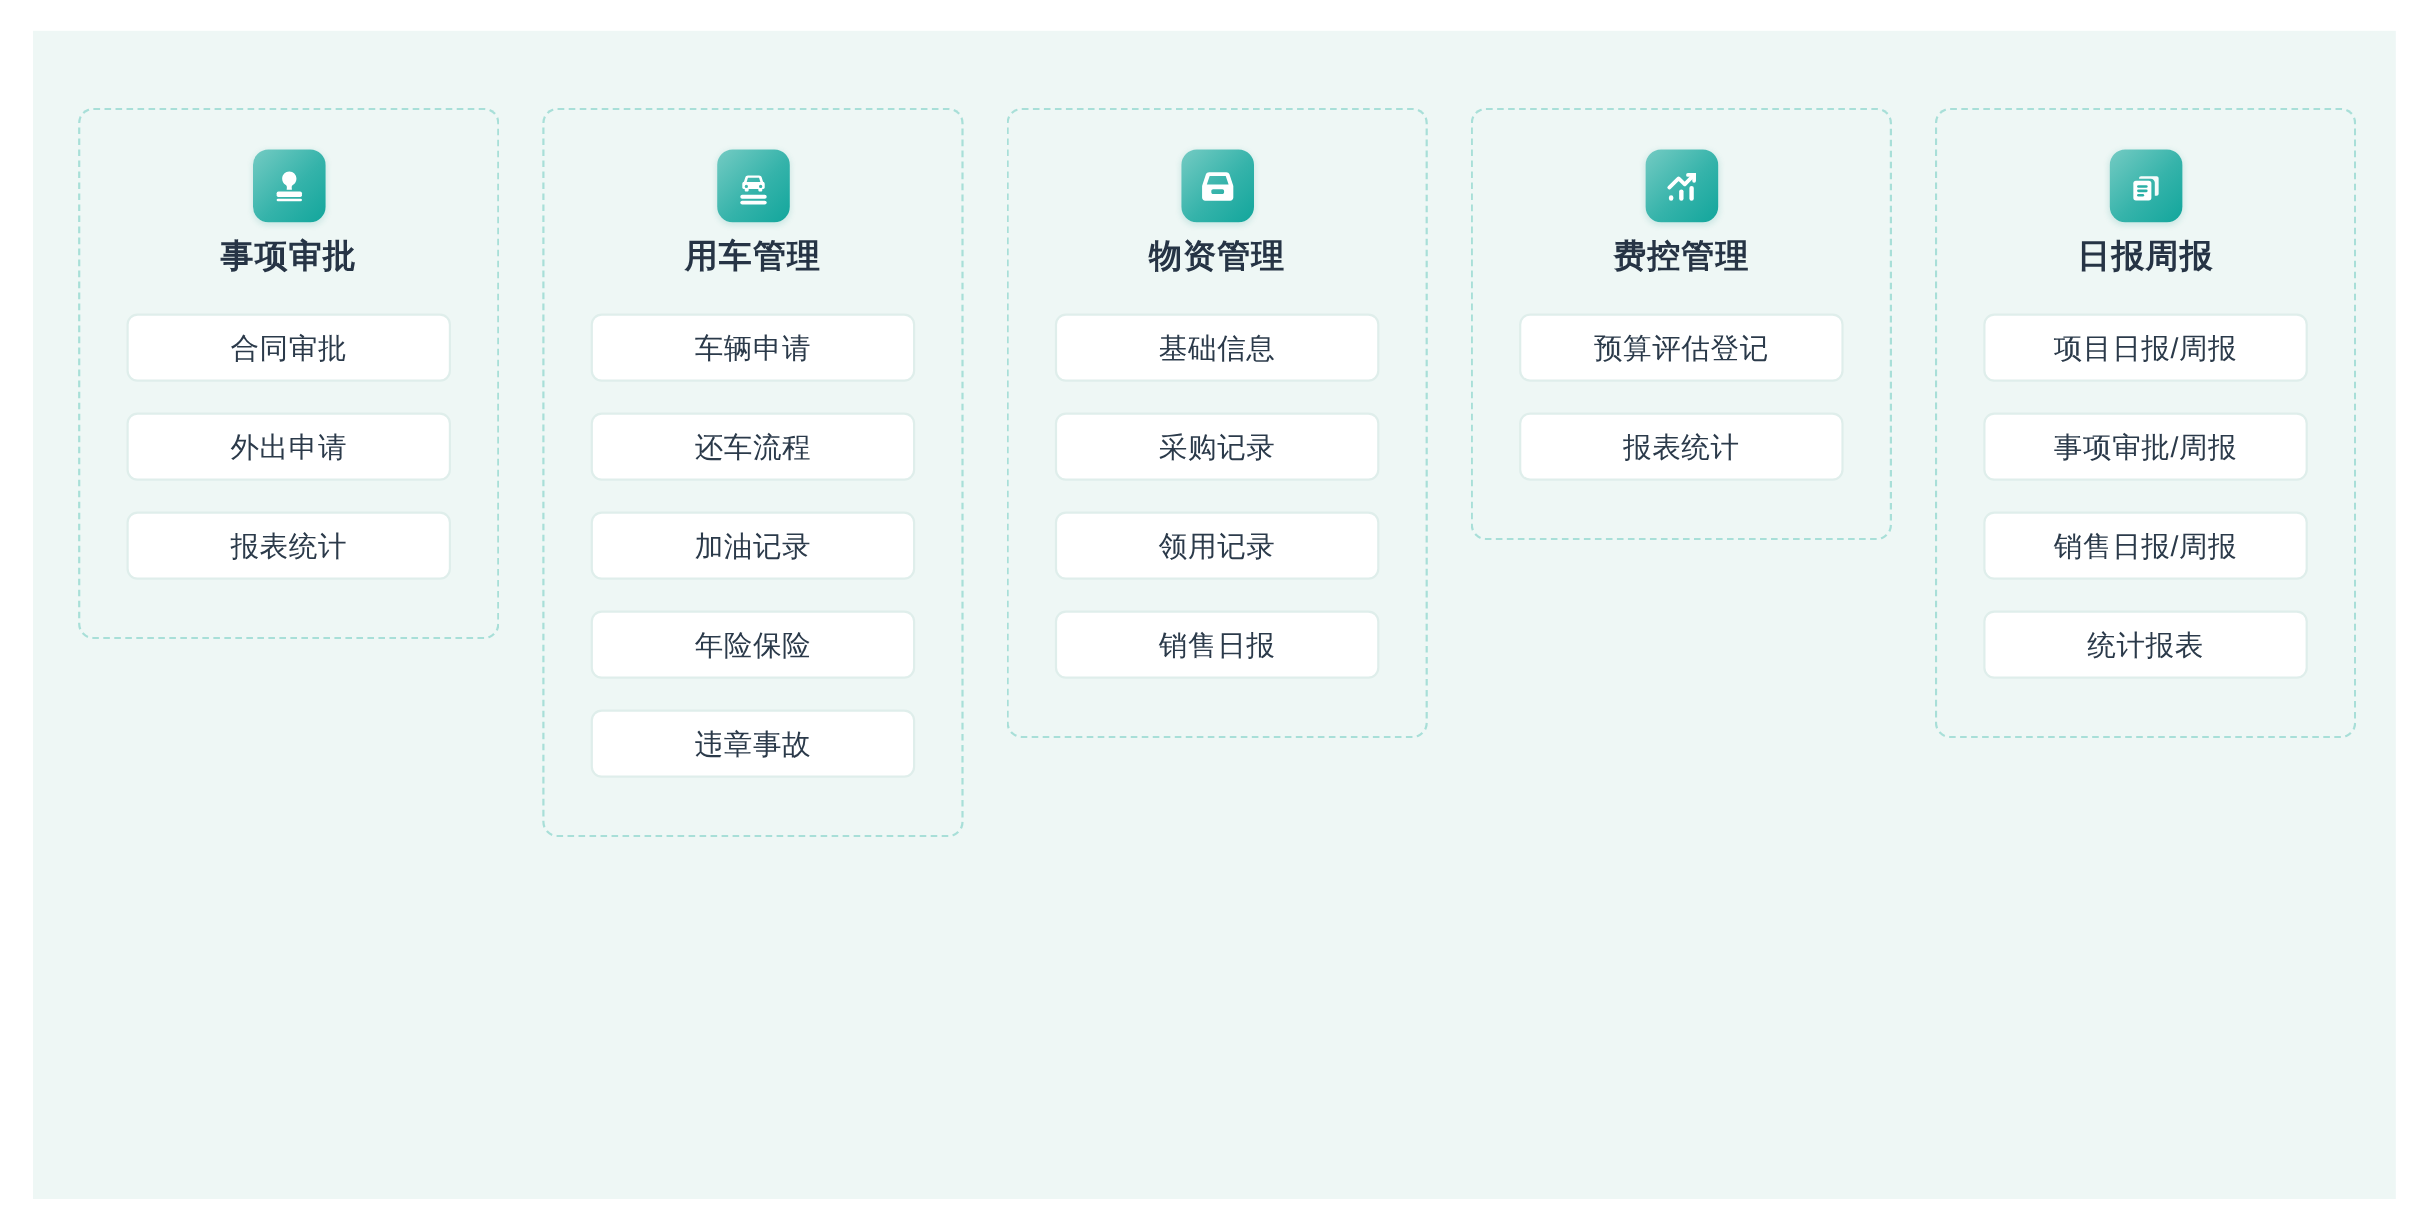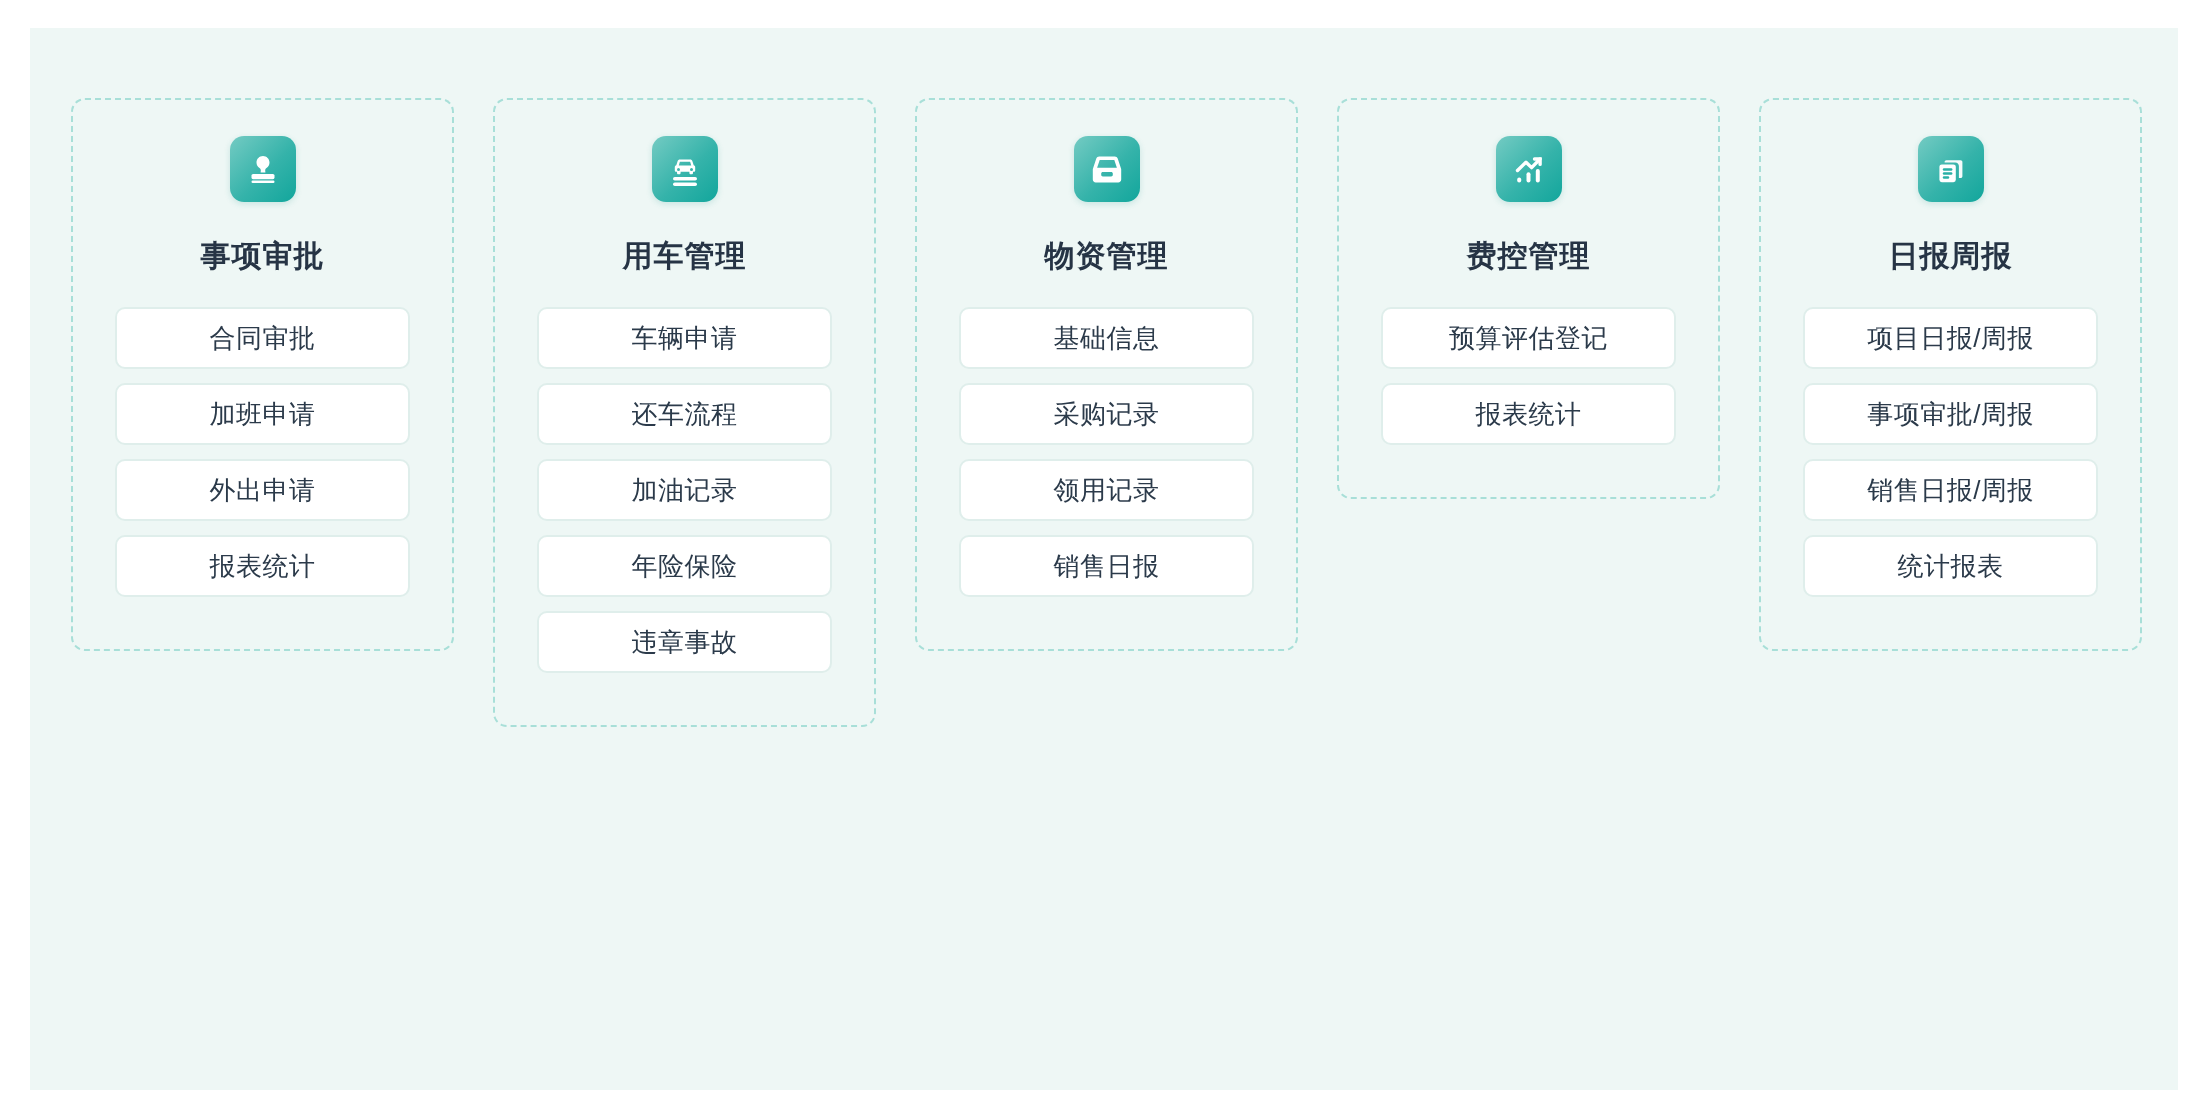--- a/index.html
+++ b/index.html
@@ -56,34 +56,34 @@
     border-radius: 14px;
     background: linear-gradient(135deg, #74cbc3 0%, #35b3aa 55%, #12a69c 100%);
     display: flex;
     align-items: center;
     justify-content: center;
     box-shadow: 0 2px 6px rgba(30,150,140,0.18);
   }
   .col-icon svg { display: block; }
 
   .col-title {
-    margin-top: 39px;
+    margin-top: 17px;
     font-size: 30px;
     font-weight: bold;
     color: #263445;
     letter-spacing: 1px;
     line-height: 1;
   }
 
   .item-list {
     margin-top: 36px;
     width: 100%;
     display: flex;
     flex-direction: column;
-    gap: 14px;
+    gap: 28px;
   }
 
   .item {
     height: 62px;
     background: #ffffff;
     border: 2px solid #dfeeeb;
     border-radius: 10px;
     display: flex;
     align-items: center;
     justify-content: center;
@@ -103,21 +103,20 @@
         <div class="col-icon">
           <svg width="40" height="40" viewBox="0 0 40 40">
             <path fill="#ffffff" d="M20 7c-3.6 0-6.5 2.9-6.5 6.5 0 2.3 1.2 4.3 3 5.5 1 .7 1.4 1.6 1.3 2.6l-.2 1.9h4.8l-.2-1.9c-.1-1 .3-1.9 1.3-2.6 1.8-1.2 3-3.2 3-5.5C26.5 9.9 23.6 7 20 7z"></path>
             <rect x="8.5" y="25" width="23" height="5.2" rx="1.6" fill="#ffffff"></rect>
             <rect x="8.5" y="31.6" width="23" height="2.4" rx="1.2" fill="#ffffff"></rect>
           </svg>
         </div>
         <div class="col-title">事项审批</div>
         <div class="item-list">
           <div class="item">合同审批</div>
-          <div class="item">加班申请</div>
           <div class="item">外出申请</div>
           <div class="item">报表统计</div>
         </div>
       </div>
       <div class="column">
         <div class="col-icon">
           <svg width="40" height="40" viewBox="0 0 40 40">
             <path fill="#ffffff" d="M12.6 12.2c.3-1 1.2-1.7 2.3-1.7h10.2c1.1 0 2 .7 2.3 1.7l1.3 4.1c.9.2 1.5 1 1.5 1.9v3.3c0 .7-.6 1.3-1.3 1.3h-.9v1.1c0 .7-.6 1.3-1.3 1.3h-1c-.7 0-1.3-.6-1.3-1.3v-1.1H15.6v1.1c0 .7-.6 1.3-1.3 1.3h-1c-.7 0-1.3-.6-1.3-1.3v-1.1h-.9c-.7 0-1.3-.6-1.3-1.3v-3.3c0-.9.6-1.7 1.5-1.9l1.3-4.1zm2.2.9l-1 3.3h12.4l-1-3.3c-.1-.3-.3-.4-.6-.4H15.4c-.3 0-.5.1-.6.4zm-1.3 5.9a1.5 1.5 0 1 0 0 3 1.5 1.5 0 0 0 0-3zm13 0a1.5 1.5 0 1 0 0 3 1.5 1.5 0 0 0 0-3zm-8.9.4h4.8c.5 0 .9.4.9.9v.9c0 .5-.4.9-.9.9h-4.8c-.5 0-.9-.4-.9-.9v-.9c0-.5.4-.9.9-.9z"></path>
             <rect x="8" y="28" width="24" height="3.6" rx="1.8" fill="#ffffff"></rect>
             <rect x="8" y="33.4" width="24" height="3.6" rx="1.8" fill="#ffffff"></rect>

